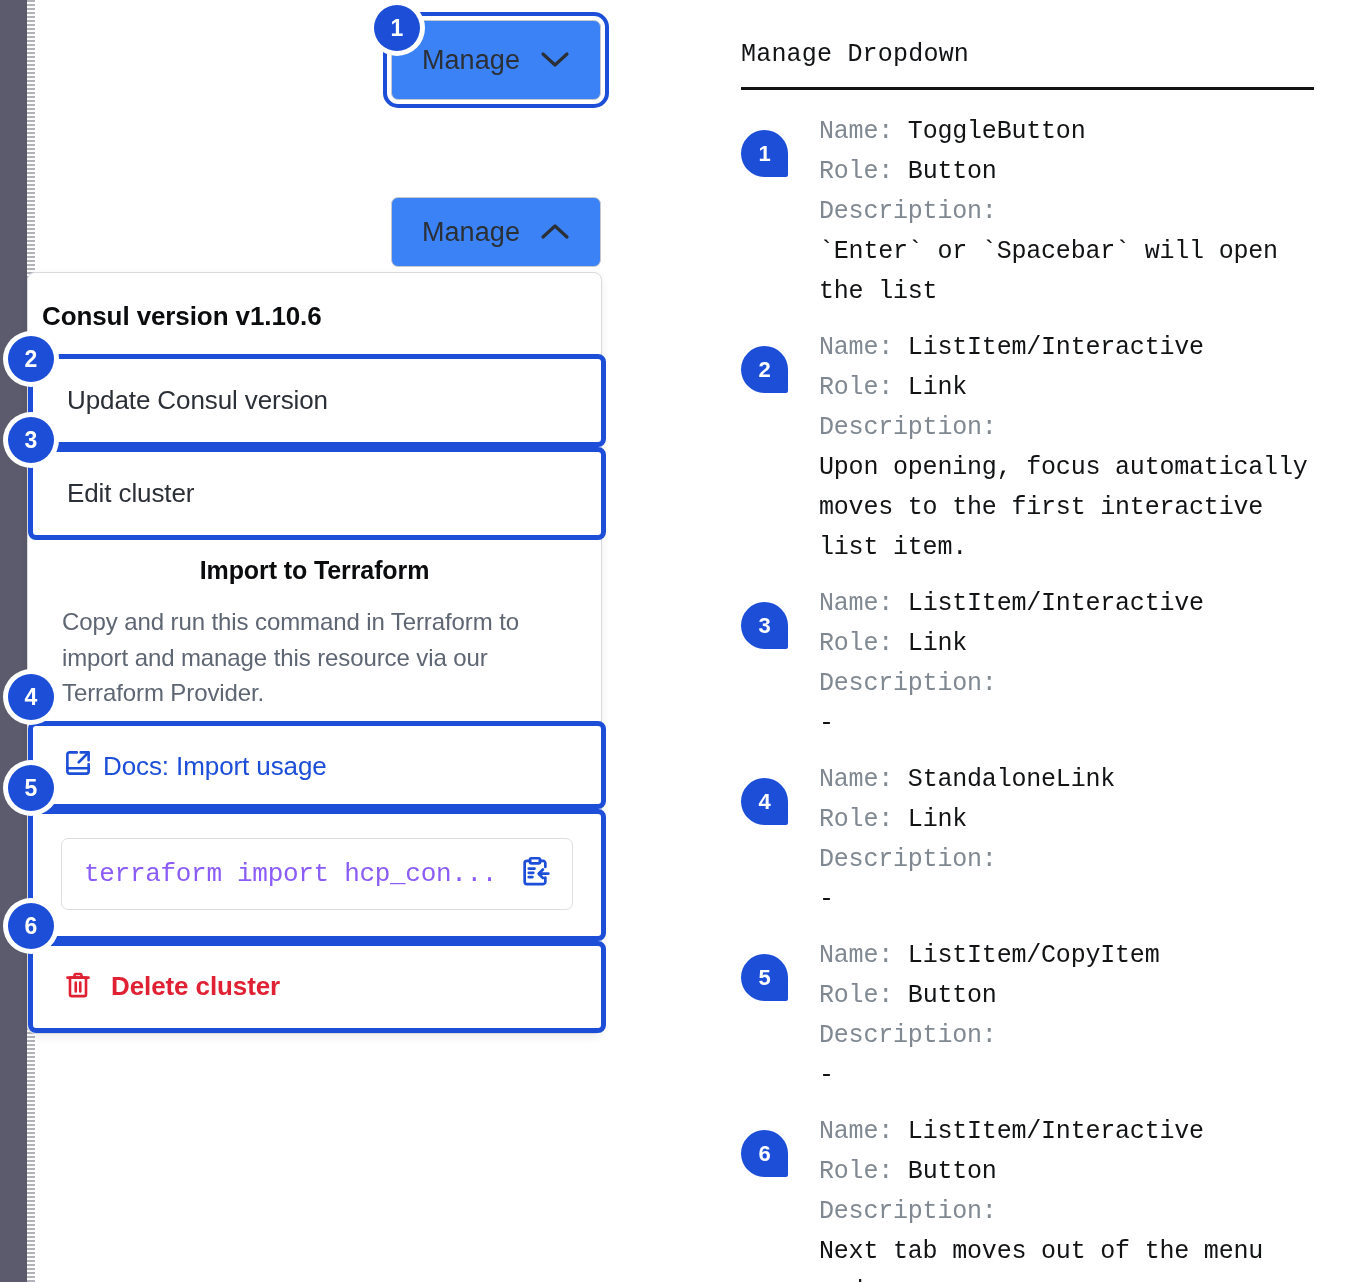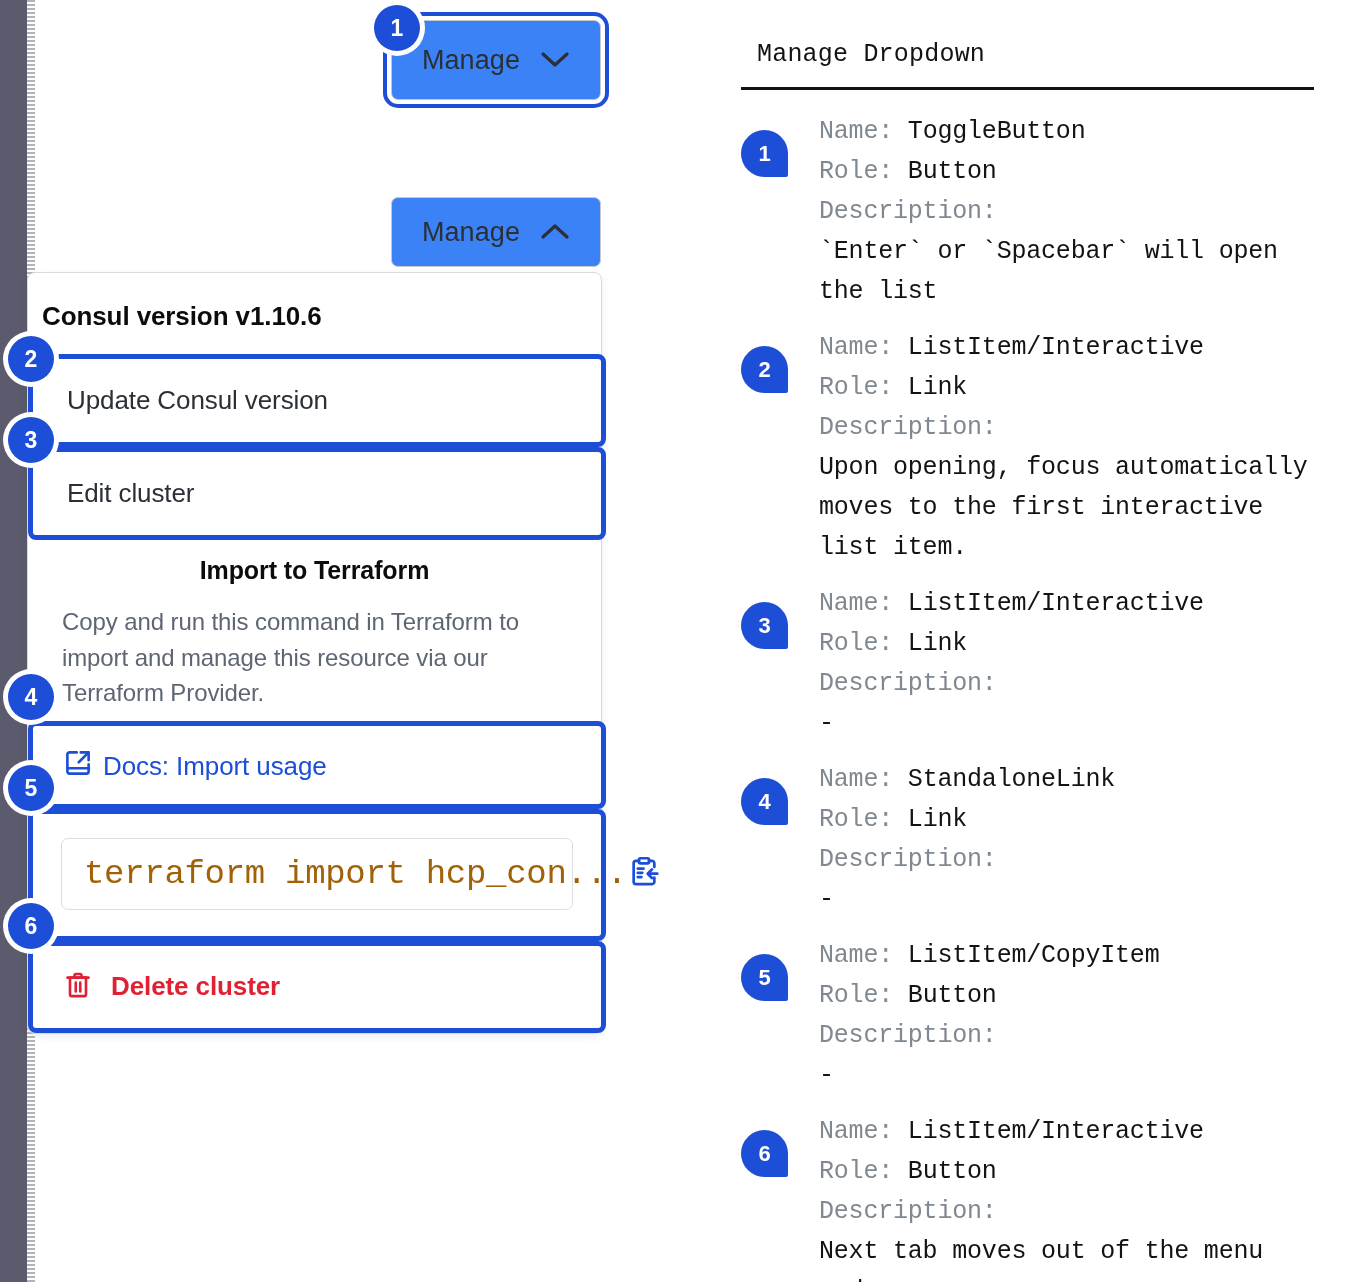--- a/index.html
+++ b/index.html
@@ -144,22 +144,22 @@
     border: 1px solid #dcdee2;
     border-radius: 7px;
     background: #ffffff;
     display: flex;
     align-items: center;
     justify-content: space-between;
     padding: 16px 20px 16px 22px;
   }
   .copy-text {
     font-family: "Liberation Mono", "DejaVu Sans Mono", monospace;
-    font-size: 34px;
-    color: #a16207;
+    font-size: 26px;
+    color: #8b5cf6;
     white-space: nowrap;
     letter-spacing: -.3px;
   }
 
   
   .delete-row {
     display: flex;
     align-items: center;
     gap: 18px;
     padding: 24px 34px 24px 30px;
@@ -191,21 +191,20 @@
   .right-panel {
     position: absolute;
     left: 741px; top: 40px;
     width: 580px;
   }
   .rp-title {
     font-family: "Liberation Mono", "DejaVu Sans Mono", monospace;
     font-size: 25px;
     color: #111315;
     letter-spacing: .2px;
-    margin-left: 16px;
   }
   .rp-rule {
     margin-top: 18px;
     border-bottom: 3px solid #111315;
     width: 573px;
   }
 
   .rp-list { margin-top: 22px; }
 
   .rp-item {

